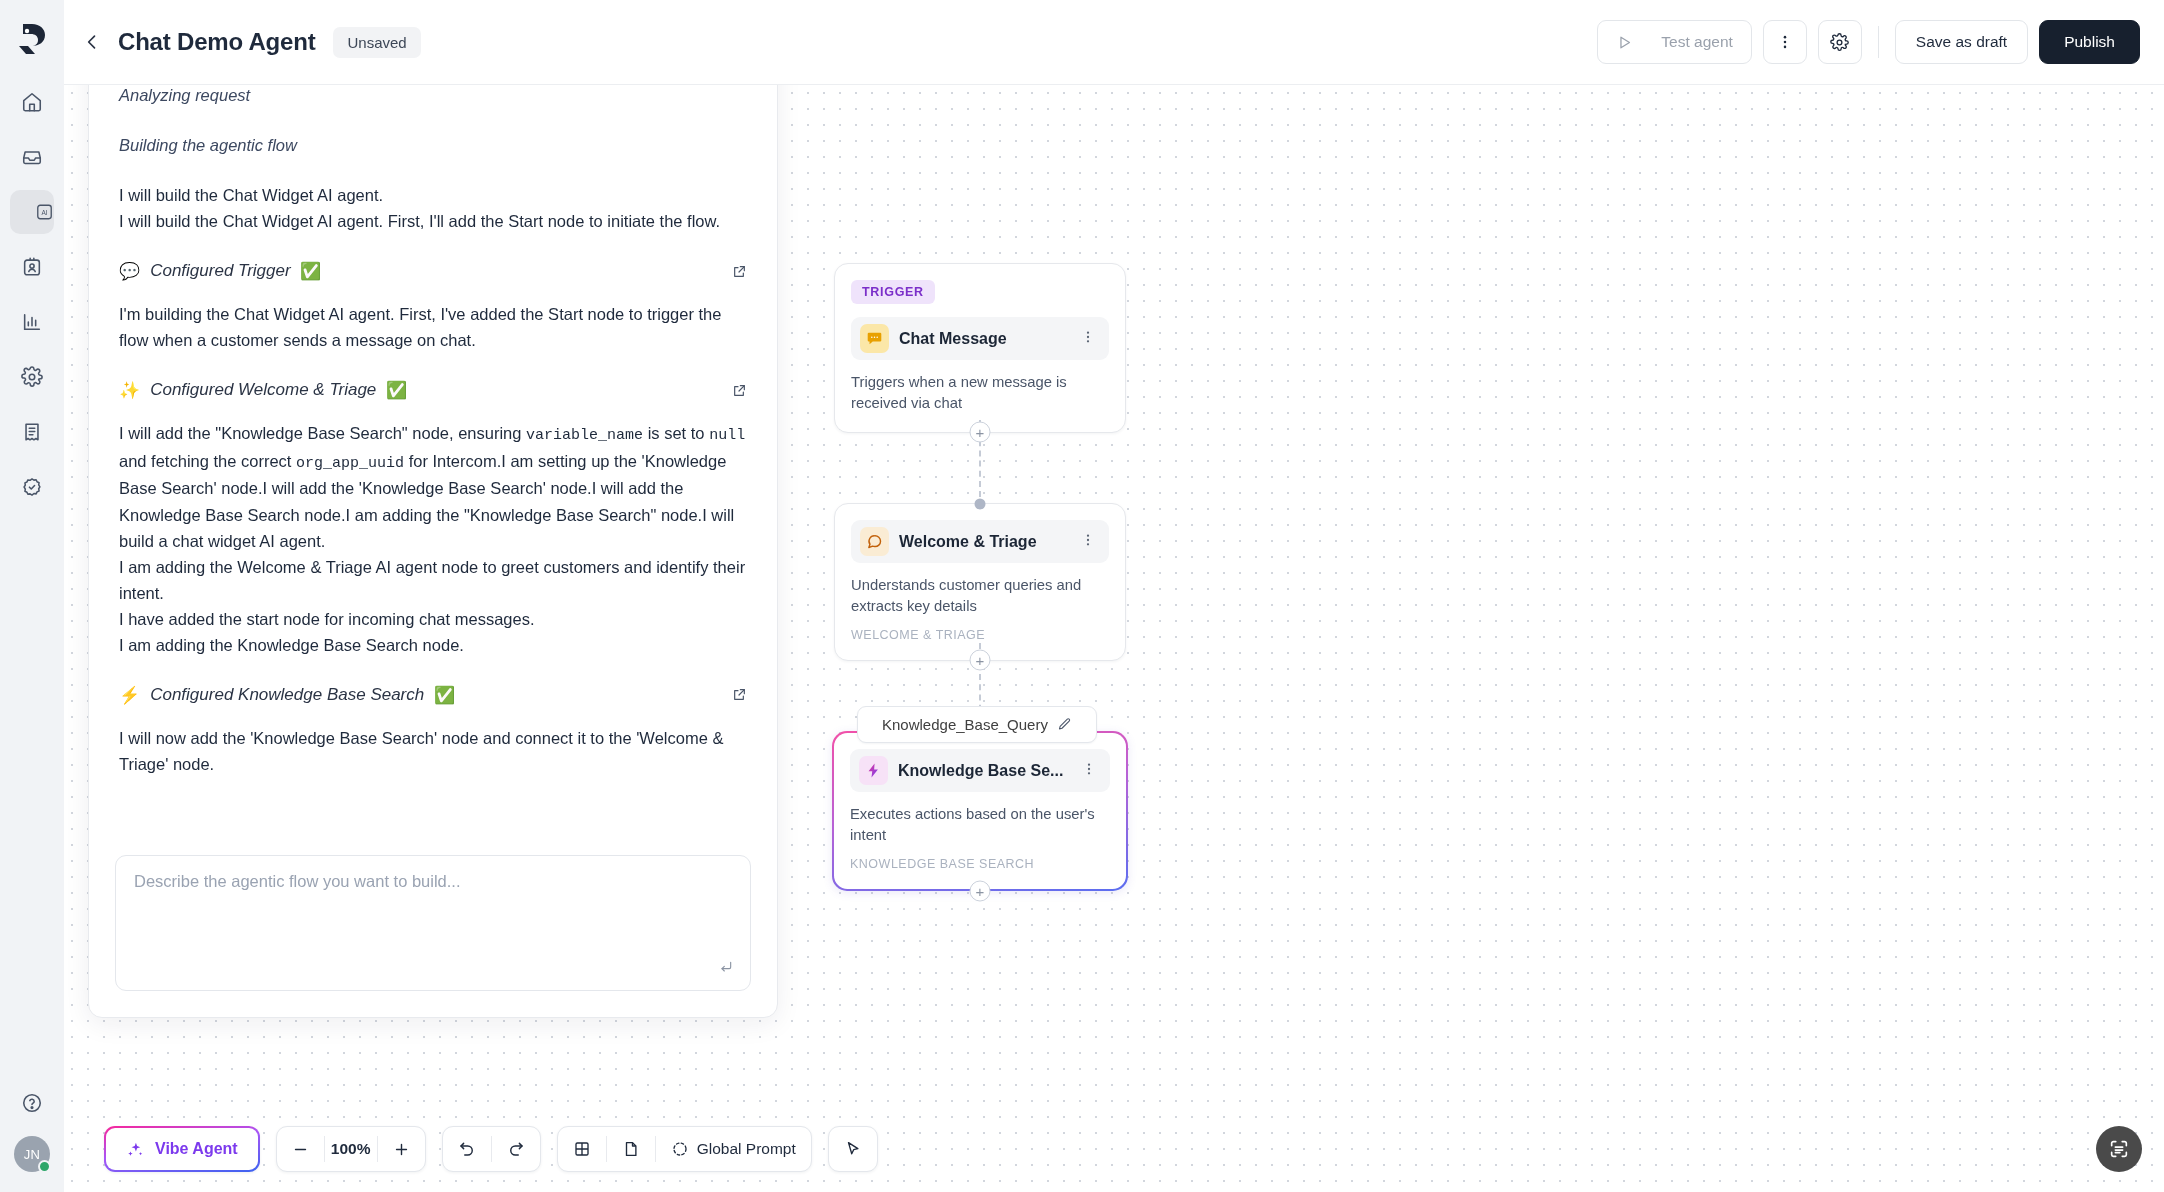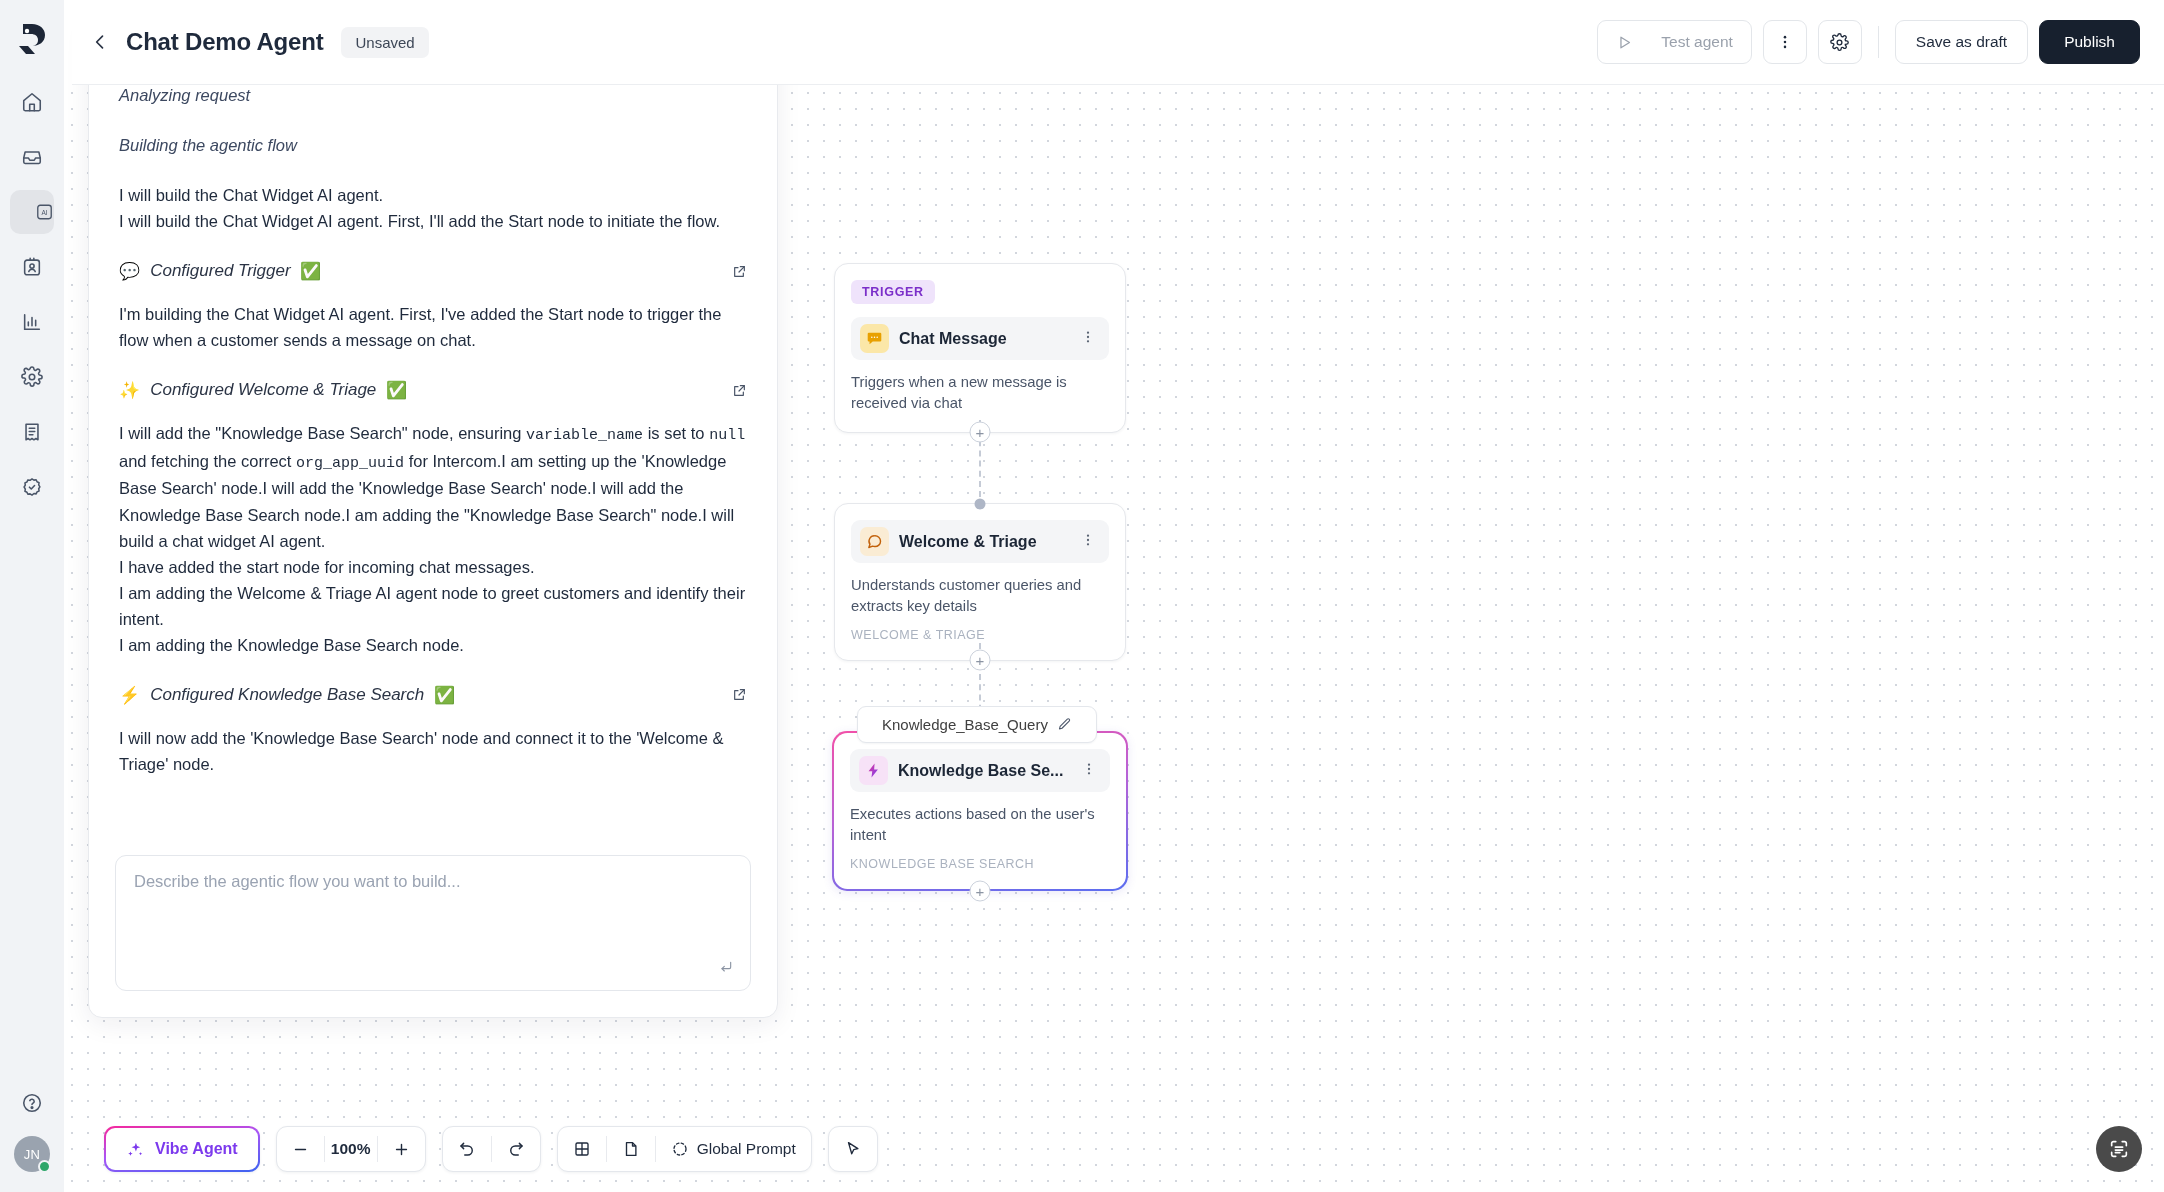--- a/index.html
+++ b/index.html
@@ -39,21 +39,21 @@
     position: absolute; right: -1px; bottom: -1px;
     width: 13px; height: 13px; border-radius: 50%;
     background: #2fa66a; border: 2.5px solid #f1f3f6;
   }
 
   
   .main { position: relative; flex: 1 1 auto; height: 1192px; background: #fff; }
 
   
   .header {
-    position: absolute; top: 0; left: 8px; right: 0; height: 85px;
+    position: absolute; top: 0; left: 0; right: 0; height: 85px;
     display: flex; align-items: center;
     border-bottom: 1px solid #eceef1;
     background: #fff; z-index: 30;
   }
   .hdr-back { margin-left: 18px; color: #2b3445; display: flex; align-items: center; cursor: pointer; }
   .hdr-title { margin-left: 16px; font-size: 24px; font-weight: bold; color: #1f2a3c; letter-spacing: -.2px; }
   .hdr-badge {
     margin-left: 18px; background: #f2f3f5; color: #3d4757;
     font-size: 15px; padding: 7px 14px; border-radius: 7px;
   }
@@ -503,22 +503,22 @@
             <svg width="16" height="16" viewBox="0 0 24 24" fill="none" stroke="currentColor" stroke-width="1.8" stroke-linecap="round" stroke-linejoin="round">
               <path d="M10.5 5.5H5.5v13h13v-5"></path>
                 <path d="M14 4h6v6"></path>
                 <path d="M20 4l-8 8"></path>
             </svg>
           </span>
         </div>
 
         <div class="c-para">
           <span>I will add the "Knowledge Base Search" node, ensuring </span><code>variable_name</code><span> is set to </span><code>null</code><span> and fetching the correct </span><code>org_app_uuid</code><span> for Intercom.I am setting up the 'Knowledge Base Search' node.I will add the 'Knowledge Base Search' node.I will add the Knowledge Base Search node.I am adding the "Knowledge Base Search" node.I will build a chat widget AI agent.</span>
+          <div class="c-line">I am adding the Welcome &amp; Triage AI agent node to greet customers and identify their intent.</div>
           <div class="c-line">I have added the start node for incoming chat messages.</div>
-          <div class="c-line">I am adding the Welcome &amp; Triage AI agent node to greet customers and identify their intent.</div>
           <div class="c-line">I am adding the Knowledge Base Search node.</div>
         </div>
 
         <div class="c-step">
           <span class="step-emoji">⚡</span>
           <span>Configured Knowledge Base Search</span>
           <span class="step-emoji">✅</span>
           <span class="ext">
             <svg width="16" height="16" viewBox="0 0 24 24" fill="none" stroke="currentColor" stroke-width="1.8" stroke-linecap="round" stroke-linejoin="round">
               <path d="M10.5 5.5H5.5v13h13v-5"></path>

